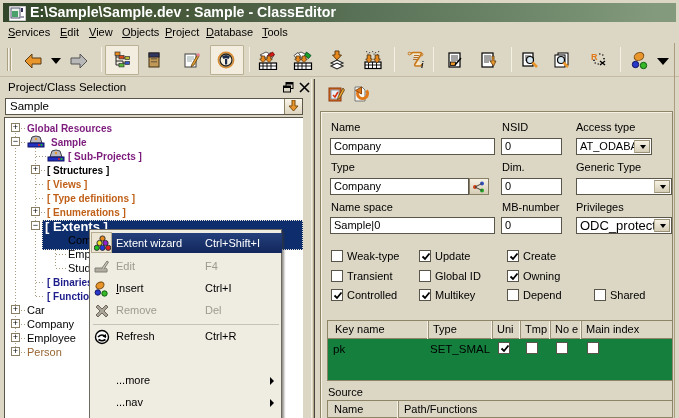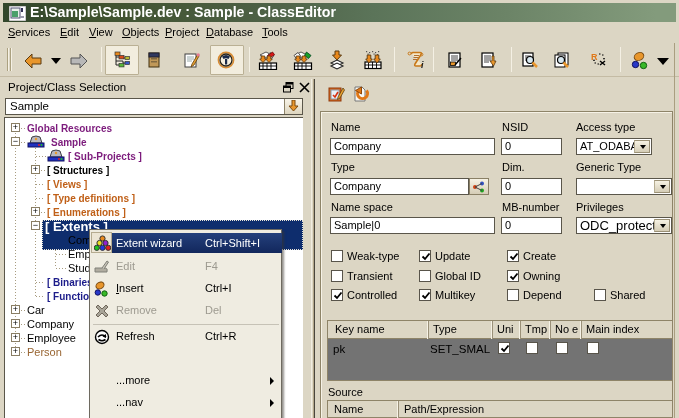--- a/index.html
+++ b/index.html
@@ -34,21 +34,21 @@
 #split{left:314px;top:79px;width:1px;height:339px;background:#4a463c}
 
 #rgroup{left:320px;top:111px;width:353px;height:307px;border-top:1px solid #8e8468;border-left:1px solid #8e8468;border-right:1px solid #8e8468;box-shadow:inset 1px 1px 0 #f6f2e6}
 .lbl{position:absolute;font-size:11px;white-space:nowrap}
 .inp{position:absolute;height:17px;background:#fff;border:1px solid #5a564a;font-size:11px;line-height:15px;padding-left:3px;white-space:nowrap;overflow:hidden}
 .combo .btn{position:absolute;right:1px;top:1px;width:16px;height:13px;background:linear-gradient(#f6f2e4,#d5cdb6);border:1px solid #9a9075;border-left-color:#b5ac92}
 .tri{position:absolute;width:0;height:0;border-left:3.5px solid transparent;border-right:3.5px solid transparent;border-top:4px solid #000}
 .cb{position:absolute;width:12px;height:12px;background:#fff;border:1px solid #58544a}
 .cb svg{position:absolute;left:0px;top:0px}
 
-#ktable{left:327px;top:320px;width:346px;height:61px;border:1px solid #8e8468;background:#737373}
+#ktable{left:327px;top:320px;width:346px;height:61px;border:1px solid #8e8468;background:#15803d}
 #khead{position:absolute;left:0;top:0;width:100%;height:18px;background:#dcd6c4;border-bottom:1px solid #8e8468}
 .kcol{position:absolute;top:0;height:18px;border-right:1px solid #9a9078;box-shadow:inset -1px 0 0 #f6f2e6}
 .khl{position:absolute;top:2px;font-size:11px}
 
 #cmenu{left:89px;top:229px;width:193px;height:195px;background:#efece1;border:1px solid #6e6a60;box-shadow:2px 2px 2px rgba(60,55,45,.55)}
 .mi{position:absolute;left:1px;width:191px;height:22px;font-size:11px}
 .mi .t{position:absolute;left:25px;top:4px}
 .mi .s{position:absolute;left:114px;top:4px}
 .gray{color:#9d9a90}
 #mhl{position:absolute;left:21px;top:3px;width:171px;height:20px;background:linear-gradient(#24407c,#12275c);}
@@ -411,21 +411,21 @@
       </svg>
     </div>
  <div class="cb" style="left:198px;top:21px"></div>
  <div class="cb" style="left:228px;top:21px"></div>
  <div class="cb" style="left:259px;top:21px"></div>
 </div>
 <div class="lbl" style="left:328px;top:386px">Source</div>
 <div class="abs" style="left:327px;top:400px;width:346px;height:18px;border:1px solid #8e8468;background:#dcd6c4">
  <div class="kcol" style="left:0;width:71px"></div>
  <div class="khl" style="left:6px">Name</div>
- <div class="khl" style="left:76px">Path/Expression</div>
+ <div class="khl" style="left:76px">Path/Functions</div>
 </div>
 
 <div class="abs" id="cmenu">
  <div id="mhl"></div>
  <div id="micon1">
       <svg style="position:absolute;left:2px;top:2px" width="17" height="17" viewBox="0 0 17 17">
         <circle cx="8.5" cy="3.5" r="2.6" fill="#e8881c" stroke="#333"></circle>
         <circle cx="5.5" cy="8" r="2.6" fill="#e8e020" stroke="#333"></circle>
         <circle cx="11.5" cy="8" r="2.6" fill="#9020d0" stroke="#333"></circle>
         <circle cx="2.8" cy="12.8" r="2.6" fill="#20c020" stroke="#333"></circle>

